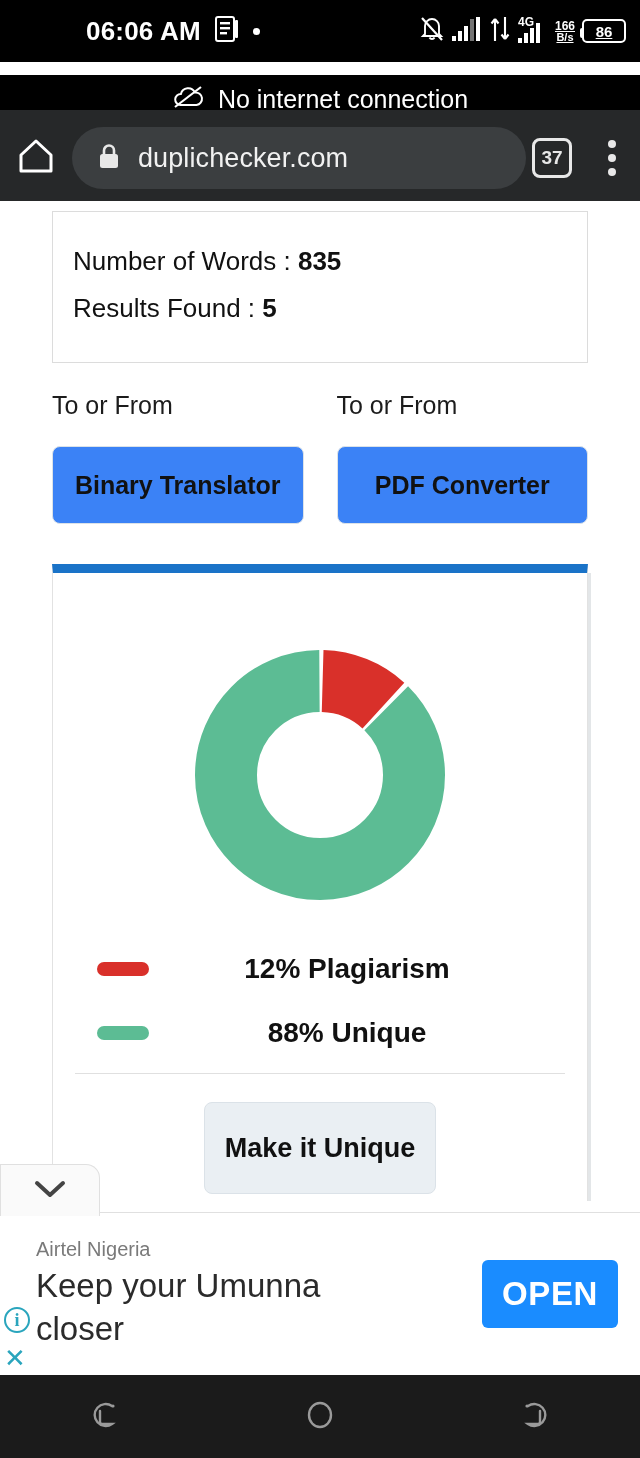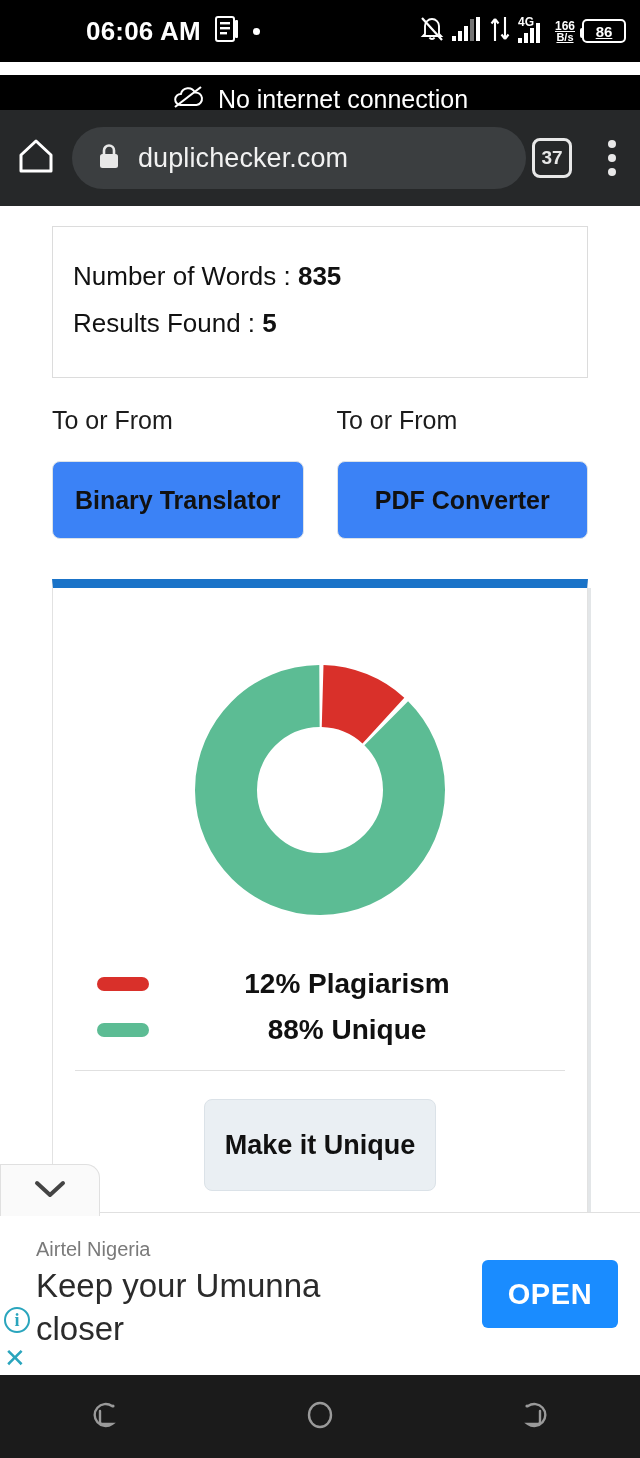--- a/index.html
+++ b/index.html
@@ -65,21 +65,21 @@
     width:40px; height:40px; border:3px solid #e8e8e8; border-radius:8px;
     color:#e8e8e8; font-size:19px; font-weight:700;
     display:flex; align-items:center; justify-content:center;
     margin-right:12px;
   }
   .kebab { width:56px; display:flex; flex-direction:column; align-items:center; gap:6px; }
   .kebab i { width:8px; height:8px; background:#e8e8e8; border-radius:50%; display:block; }
 
   
   .page {
-    position:absolute; top:216px; left:0; width:640px; height:1000px;
+    position:absolute; top:201px; left:0; width:640px; height:1000px;
     background:#fff; overflow:hidden;
   }
   .stats-card {
     margin:10px 52px 0 52px; border:1px solid #dcdcdc; background:#fff;
     padding:26px 20px 30px 20px;
   }
   .stats-line { font-size:26px; color:#111; font-weight:500; padding:8px 0; }
   .stats-line b { font-weight:700; }
 
   .tools-row { display:flex; margin:28px 52px 0 52px; gap:33px; }
@@ -100,21 +100,21 @@
     border:1px solid #e2e2e2;
     border-top:9px solid #1a73c8;
     min-height:680px;
   }
   .scrollbar-track {
     position:absolute; right:-4px; top:0; bottom:0; width:3px; background:#e3e6e8;
   }
   .donut-wrap { display:flex; justify-content:center; padding-top:72px; }
   .legend {
     margin-top:48px; padding:0 22px;
-    display:flex; flex-direction:column; gap:14px;
+    display:flex; flex-direction:column; gap:32px;
   }
   .legend-row { display:flex; align-items:center; }
   .legend-swatch { width:52px; height:14px; border-radius:7px; margin-left:22px; }
   .legend-text {
     flex:1; text-align:center; font-size:28px; font-weight:600; color:#111;
     padding-right:20px;
   }
   .divider { margin:24px 22px 0 22px; border-top:1px solid #e0e0e0; }
   .action-btn {
     margin:28px auto 0 auto; width:232px; height:92px;
@@ -139,21 +139,21 @@
     position:absolute; left:0; top:1212px; width:640px; height:163px;
     background:#fff; border-top:1px solid #e0e0e0;
     z-index:5;
   }
   .ad-inner { display:flex; align-items:center; height:100%; padding-left:36px; padding-right:22px; }
   .ad-text { flex:1; }
   .ad-advertiser { font-size:20px; color:#7a7a7a; margin-bottom:4px; }
   .ad-headline { font-size:33px; color:#2b2b2b; line-height:1.30; max-width:360px; }
   .ad-cta {
     width:136px; height:68px; background:#1a8cff; border-radius:6px;
-    color:#fff; font-size:29px; font-weight:600; letter-spacing:.6px;
+    color:#fff; font-size:33px; font-weight:600; letter-spacing:.6px;
     display:flex; align-items:center; justify-content:center;
   }
   .ad-info {
     position:absolute; left:4px; top:94px;
     width:26px; height:26px; border:2px solid #2aa5bd; border-radius:50%;
     color:#2aa5bd; font-size:18px; font-weight:700; font-family:"Liberation Serif", serif;
     display:flex; align-items:center; justify-content:center;
   }
   .ad-close {
     position:absolute; left:4px; top:132px;

